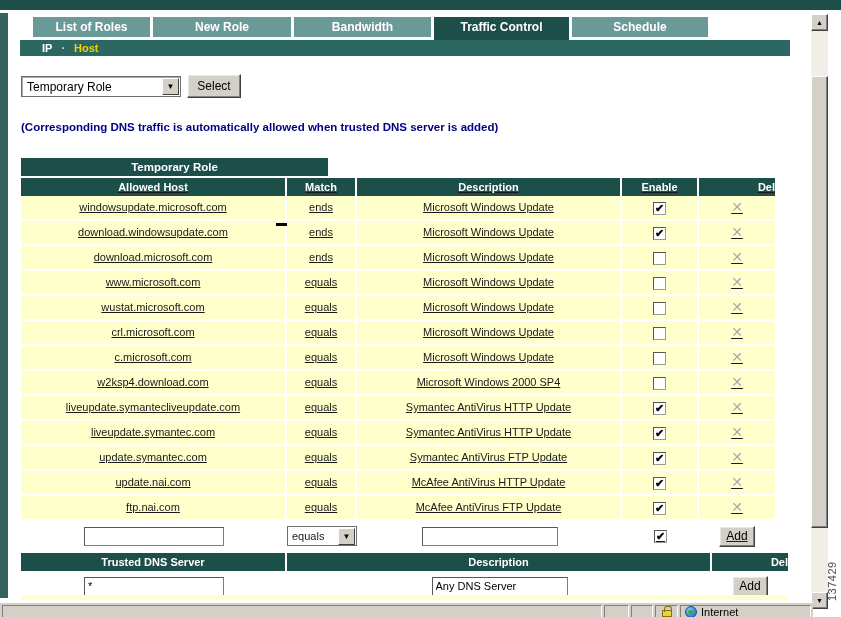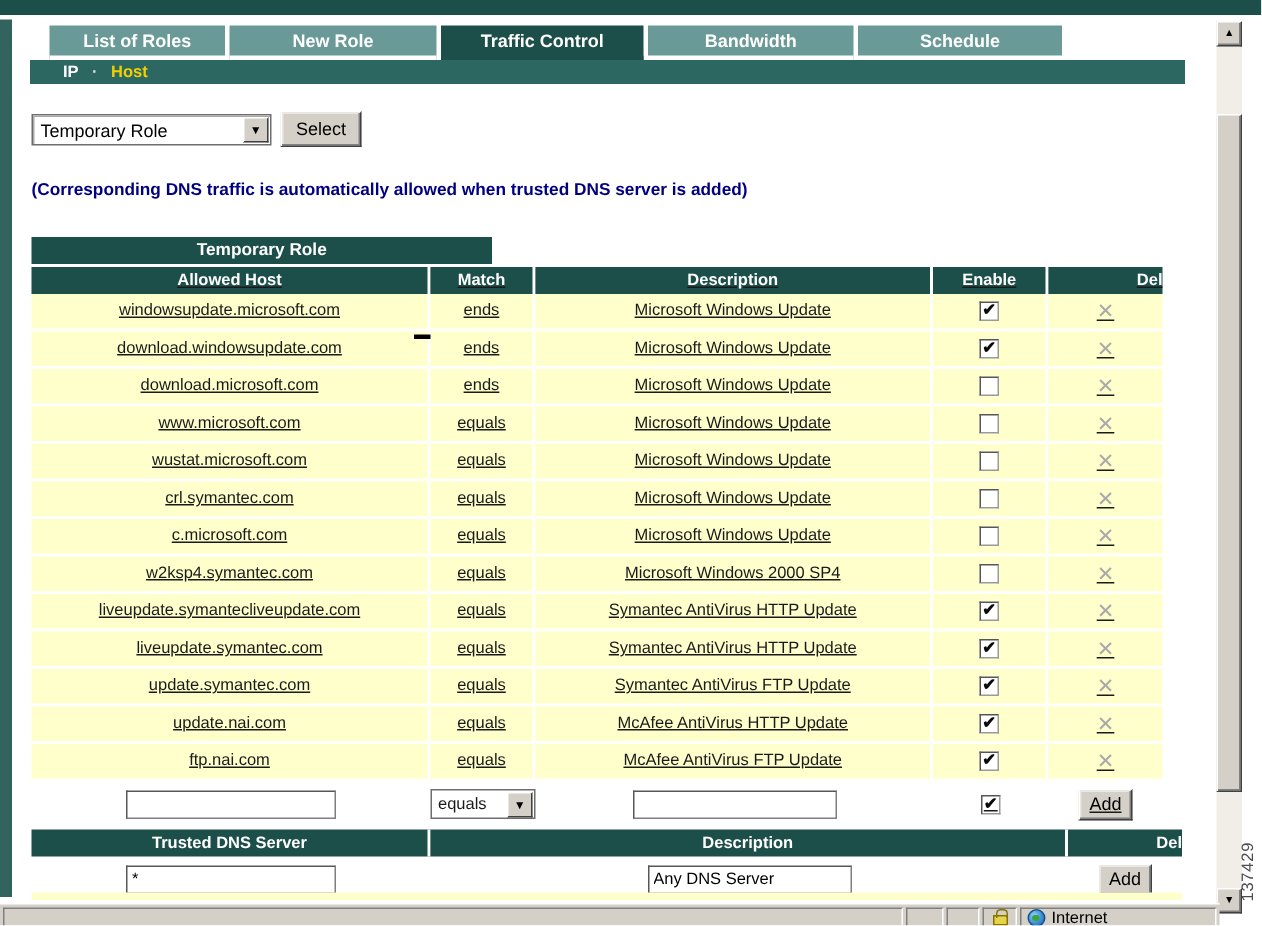--- a/index.html
+++ b/index.html
@@ -101,22 +101,22 @@
 <body>
 
 <div id="screen">
 
   <div class="topbar"></div>
   <div class="leftstrip"></div>
 
   <div class="tabs" id="tabs">
       <div class="tab" style="width: 117px;">List of Roles</div>
       <div class="tab" style="width: 138px;">New Role</div>
+      <div class="tab" style="width: 137px;">Bandwidth</div>
       <div class="tab active" style="width: 135px;">Traffic Control</div>
-      <div class="tab" style="width: 137px;">Bandwidth</div>
       <div class="tab" style="width: 136px;">Schedule</div>
     </div>
 
   <div class="subnav">
     <span>IP</span>
     <span class="dot">·</span>
     <span class="host-link">Host</span>
   </div>
 
   <div class="combo">
@@ -167,35 +167,35 @@
           <div class="td c4"><span class="xmark">✕</span></div>
         </div>
         <div class="trow">
           <div class="td c0">wustat.microsoft.com</div>
           <div class="td c1">equals</div>
           <div class="td c2">Microsoft Windows Update</div>
           <div class="td c3"><span class="cb"></span></div>
           <div class="td c4"><span class="xmark">✕</span></div>
         </div>
         <div class="trow">
-          <div class="td c0">crl.symantec.com</div>
+          <div class="td c0">crl.microsoft.com</div>
           <div class="td c1">equals</div>
           <div class="td c2">Microsoft Windows Update</div>
           <div class="td c3"><span class="cb"></span></div>
           <div class="td c4"><span class="xmark">✕</span></div>
         </div>
         <div class="trow">
           <div class="td c0">c.microsoft.com</div>
           <div class="td c1">equals</div>
           <div class="td c2">Microsoft Windows Update</div>
           <div class="td c3"><span class="cb"></span></div>
           <div class="td c4"><span class="xmark">✕</span></div>
         </div>
         <div class="trow">
-          <div class="td c0">w2ksp4.symantec.com</div>
+          <div class="td c0">w2ksp4.download.com</div>
           <div class="td c1">equals</div>
           <div class="td c2">Microsoft Windows 2000 SP4</div>
           <div class="td c3"><span class="cb"></span></div>
           <div class="td c4"><span class="xmark">✕</span></div>
         </div>
         <div class="trow">
           <div class="td c0">liveupdate.symantecliveupdate.com</div>
           <div class="td c1">equals</div>
           <div class="td c2">Symantec AntiVirus HTTP Update</div>
           <div class="td c3"><span class="cb">✔</span></div>

